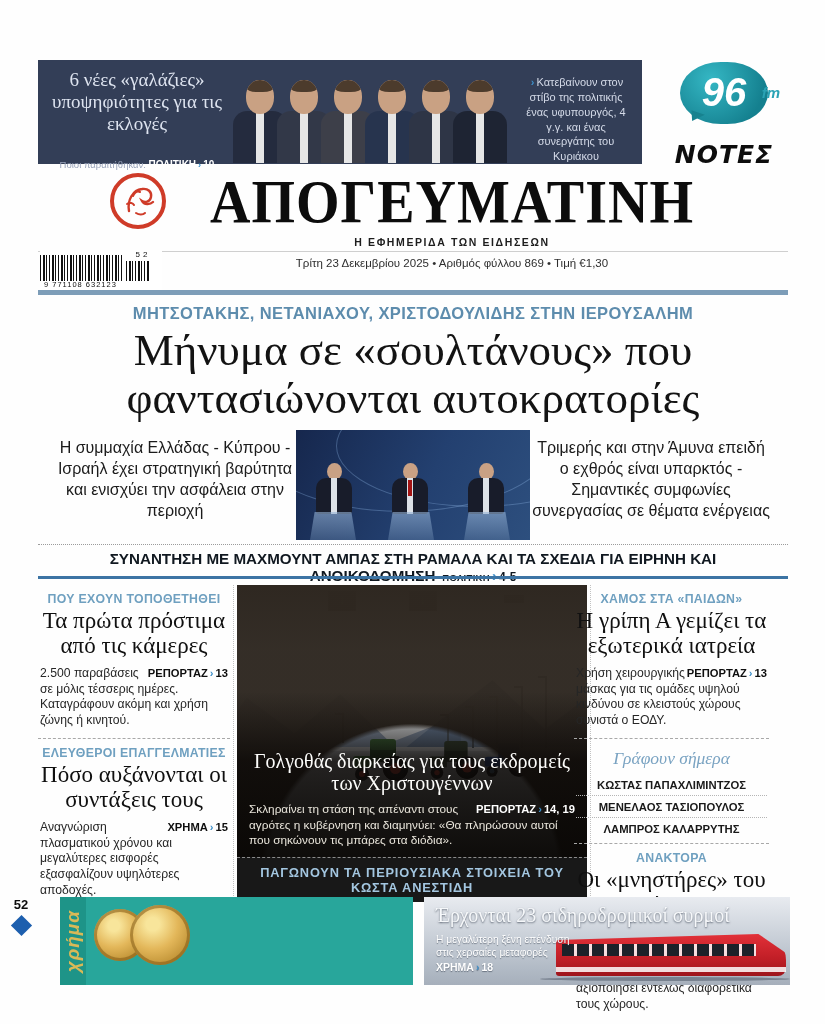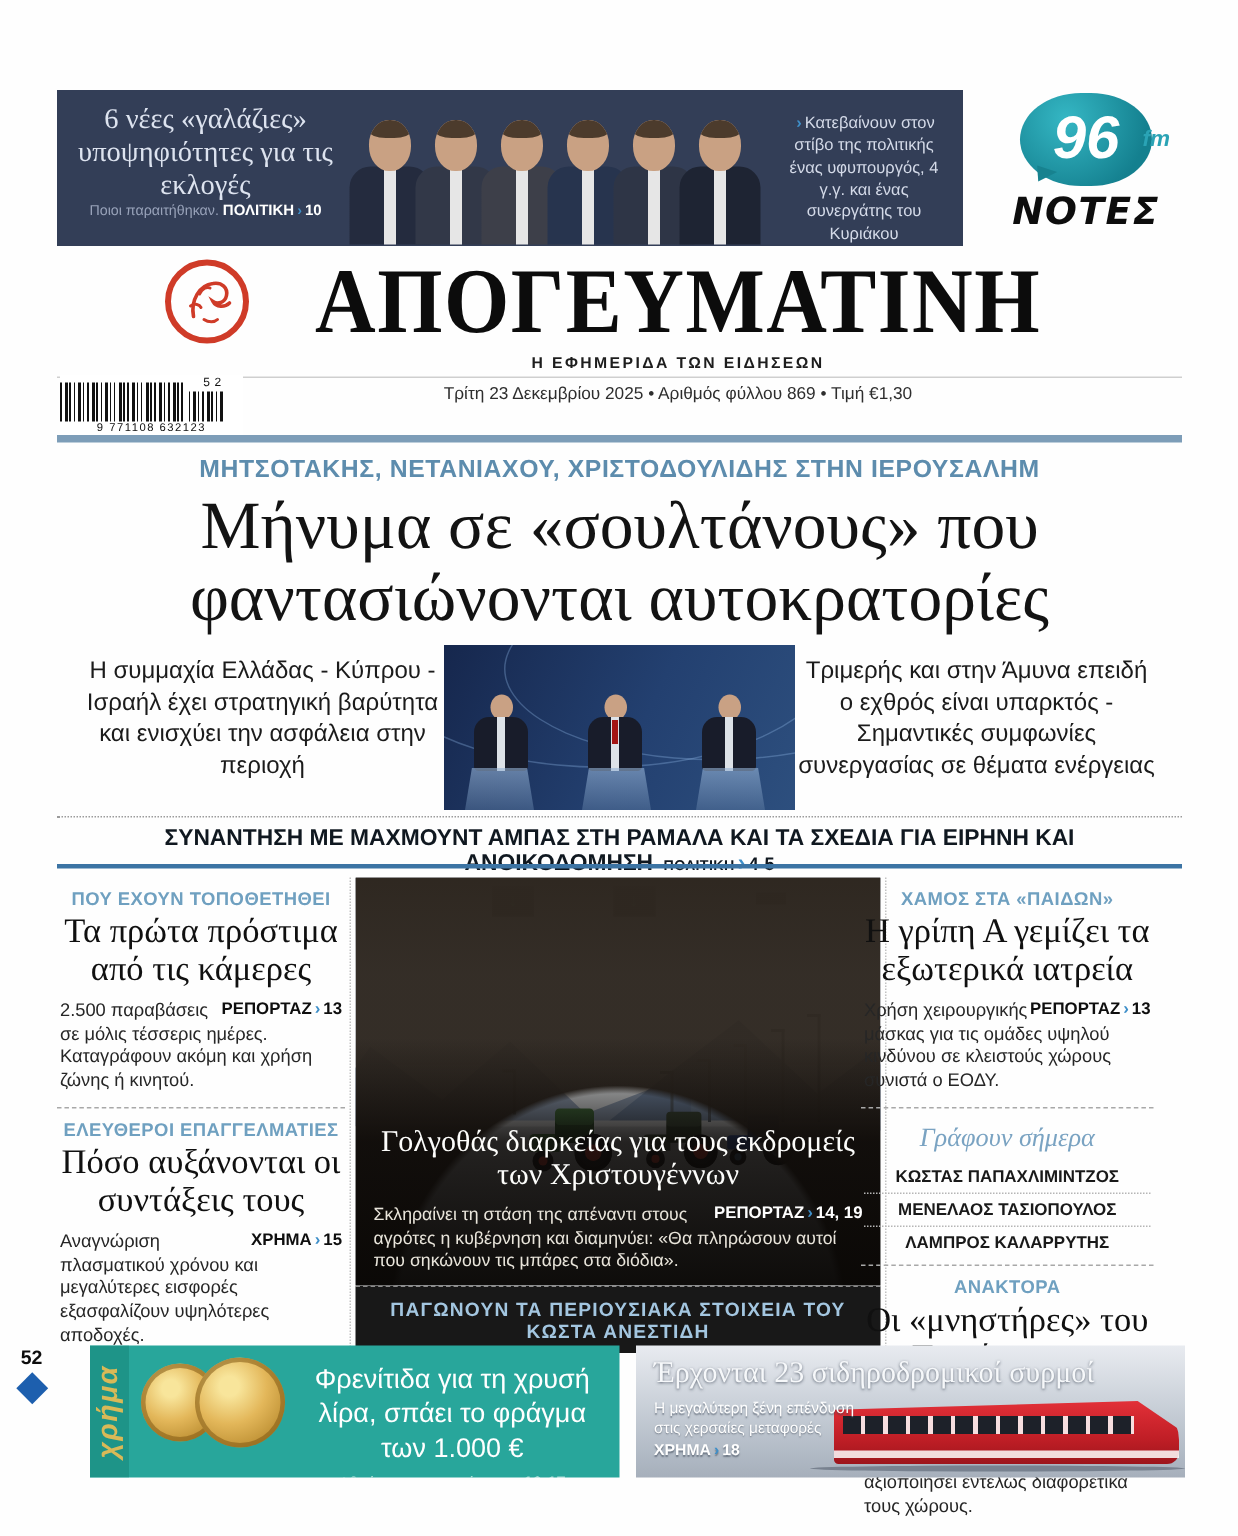--- a/index.html
+++ b/index.html
@@ -4,53 +4,53 @@
 <style>
   html,body{margin:0;padding:0;}
   body{width:825px;height:1024px;position:relative;background:#fefefe;
        font-family:"Liberation Sans",sans-serif;overflow:hidden;color:#111;}
   [data-interactable]{cursor:default;}
 
   
   .top-banner{position:absolute;left:38px;top:60px;width:604px;height:104px;background:#333e57;display:flex;}
   .tb-left{width:192px;padding:9px 2px 5px 8px;text-align:center;color:#dde3ef;box-sizing:border-box;}
   .tb-title{font-family:"Liberation Serif",serif;font-size:19px;line-height:1.16;}
-  .tb-foot{margin-top:0;font-size:9.5px;color:#98a2b9;}
+  .tb-foot{margin-top:24px;font-size:9.5px;color:#98a2b9;}
   .tb-foot b{color:#fff;font-size:10px;}
   .tb-photos{flex:1;display:flex;align-items:flex-end;justify-content:center;overflow:hidden;}
   .avatar{width:54px;height:88px;margin:0 -5px;position:relative;flex:none;}
   .avatar .head{width:28px;height:34px;border-radius:48%;margin:4px auto 0;position:relative;overflow:hidden;background:#c9a183;}
   .avatar .head::before{content:"";position:absolute;top:0;left:0;right:0;height:34%;background:#4c3b2c;border-radius:50% 50% 40% 40%;}
   .avatar .torso{width:54px;height:52px;margin-top:-3px;border-radius:14px 14px 0 0;
       background:linear-gradient(90deg,var(--suit,#262c3d) 43%,#e6e6e6 43% 57%,var(--suit,#262c3d) 57%);}
   .tb-right{width:132px;padding:15px 8px 8px;box-sizing:border-box;color:#d4dae8;font-size:11px;line-height:1.35;text-align:center;}
 
   
   .radio-logo{position:absolute;left:657px;top:60px;width:134px;height:104px;text-align:center;}
   .bubble{position:relative;width:88px;height:62px;margin:2px auto 0;border-radius:50%/54%;
       background:radial-gradient(circle at 35% 28%,#35b7c4,#14808f 75%);}
   .bubble::after{content:"";position:absolute;left:8px;bottom:-8px;width:0;height:0;
       border:10px solid transparent;border-top-color:#17828f;border-left-width:4px;transform:rotate(18deg);}
   .freq{position:absolute;inset:0;color:#fff;font-weight:bold;font-style:italic;font-size:40px;line-height:60px;}
   .fm{position:absolute;right:-12px;top:22px;color:#2aa3b5;font-style:italic;font-weight:bold;font-size:15px;text-align:center;}
-  .notes{margin-top:2px;font-weight:bold;font-style:italic;font-size:25px;letter-spacing:1px;color:#0d0d0d;font-family:"DejaVu Sans",sans-serif;}
+  .notes{margin-top:16px;font-weight:bold;font-style:italic;font-size:25px;letter-spacing:1px;color:#0d0d0d;font-family:"DejaVu Sans",sans-serif;}
 
   
   .rooster{position:absolute;left:108px;top:171px;width:60px;height:60px;}
   .paper-title{position:absolute;left:172px;top:166px;width:560px;text-align:center;
       font-family:"Liberation Serif",serif;font-weight:bold;font-size:56px;letter-spacing:1px;color:#0c0c0c;transform:scaleY(1.1);transform-origin:top;}
   .paper-subtitle{position:absolute;left:172px;top:236px;width:560px;text-align:center;font-size:10.5px;font-weight:bold;letter-spacing:1.6px;color:#1d1d1d;}
   .mast-rule{position:absolute;left:38px;top:251px;width:750px;height:1px;background:#cfcfcf;}
   .dateline{position:absolute;left:172px;top:257px;width:560px;text-align:center;font-size:11.5px;color:#2e2e2e;}
   .barcode-wrap{position:absolute;left:40px;top:250px;width:122px;height:40px;background:#fff;font-size:0;}
   .bars{display:inline-block;height:26px;margin-top:5px;vertical-align:bottom;
       background:repeating-linear-gradient(90deg,#111 0 1px,#fff 1px 3px,#111 3px 5px,#fff 5px 6px,#111 6px 7px,#fff 7px 9px);}
   .bars.main{width:82px;}
   .bars.addon{width:24px;height:20px;margin-left:4px;}
-  .bar-digits{position:absolute;left:18px;top:30px;width:86px;text-align:center;font-size:7.5px;letter-spacing:1px;color:#111;}
+  .bar-digits{position:absolute;left:4px;top:30px;width:86px;text-align:left;font-size:7.5px;letter-spacing:1px;color:#111;}
   .bar-addon-digits{position:absolute;left:88px;top:0;width:30px;text-align:center;font-size:8px;letter-spacing:3px;color:#111;}
   .blue-bar{position:absolute;left:38px;top:290px;width:750px;height:5px;background:#7d9db8;}
 
   
   .lead-kicker{position:absolute;left:48px;top:304px;width:730px;text-align:center;color:#5d8cad;font-weight:bold;font-size:16.5px;letter-spacing:.4px;}
   .lead-headline{position:absolute;left:44px;top:326px;width:738px;text-align:center;
       font-family:"Liberation Serif",serif;font-size:45px;line-height:1.07;color:#131313;}
   .deck{position:absolute;top:437px;width:238px;text-align:center;font-size:16px;line-height:1.32;color:#1b1b1b;}
   .deck.left{left:56px;} .deck.right{left:532px;}
 
@@ -353,27 +353,20 @@
 <div class="diamond" data-interactable="false"></div>
 
 <div class="gold-banner" data-interactable="false">
   <div class="gold-vert" data-interactable="false">
       <span data-interactable="false">χρήμα</span>
     </div>
   <div class="coins" data-interactable="false">
     <div class="coin c1" data-interactable="false"></div>
     <div class="coin c2" data-interactable="false"></div>
   </div>
-  <div class="gold-text" data-interactable="false">
-    <div class="gold-head" data-interactable="false">Φρενίτιδα για τη χρυσή λίρα, σπάει το φράγμα των 1.000 €</div>
-    <div class="gold-sub" data-interactable="false">
-      <span data-interactable="false">Αθρόες ρευστοποιήσεις.</span>
-      <b><span class="chev" data-interactable="false"></span><span data-interactable="false">16-17</span></b>
-    </div>
-  </div>
 </div>
 
 <div class="train-banner" data-interactable="false">
   <div class="train" data-interactable="false"></div>
   <div class="train-shadow" data-interactable="false"></div>
   <div class="train-head" data-interactable="false">Έρχονται 23 σιδηροδρομικοί συρμοί</div>
   <div class="train-sub" data-interactable="false">Η μεγαλύτερη ξένη επένδυση στις χερσαίες μεταφορές</div>
   <div class="train-ref" data-interactable="false">
     <b data-interactable="false">ΧΡΗΜΑ</b><span class="chev" data-interactable="false"></span><b data-interactable="false">18</b>
   </div>

